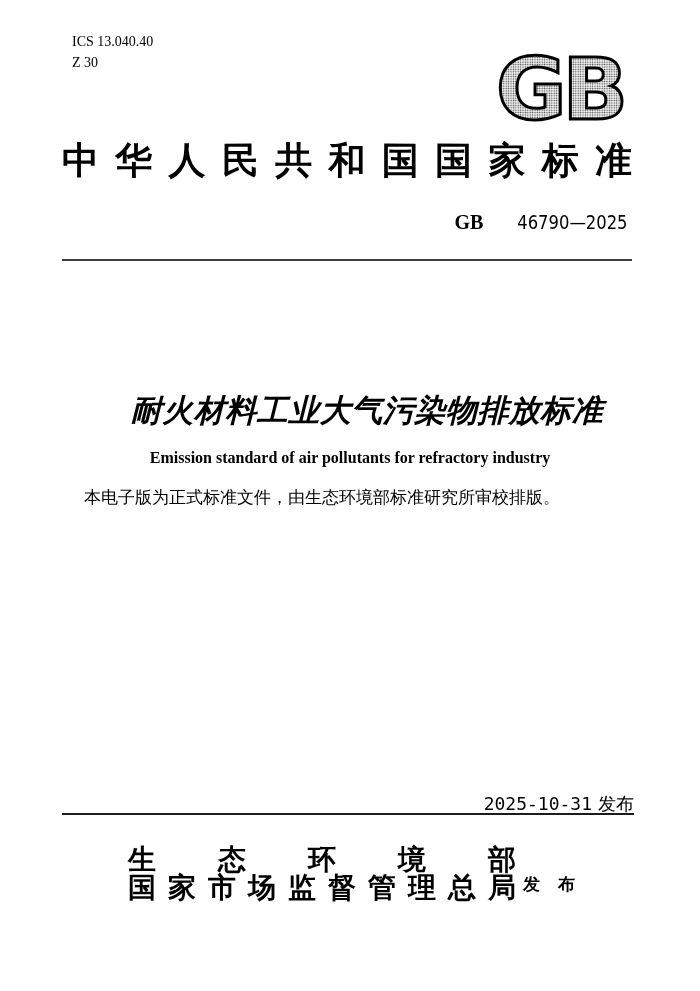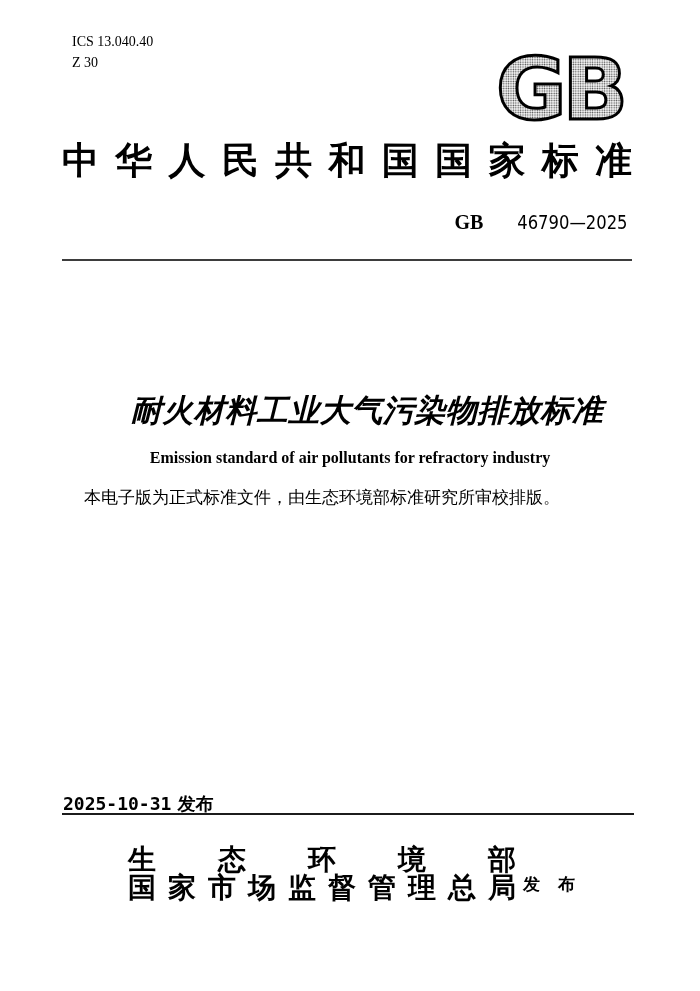--- a/index.html
+++ b/index.html
@@ -31,22 +31,22 @@
   .doc-title-zh { position:absolute; left:17px; top:390px; width:700px; text-align:center;
     font-size:31px; font-weight:bold; letter-spacing:0.5px;
     font-family:"DejaVu Sans","Liberation Sans",sans-serif;font-style:italic; }
   .doc-title-en { position:absolute; left:0; top:439px; width:700px; text-align:center;
     font-size:16px; font-weight:bold;
     font-family:"Liberation Serif","DejaVu Serif",serif;margin-top:10px; }
   .edition-note { position:absolute; left:0; top:486px; width:644px; text-align:center;
     font-size:17px; font-family:"DejaVu Sans","Liberation Sans",sans-serif; }
   
   .date-row { position:absolute; left:63px; top:792px; width:571px; height:20px;
-    display:flex; justify-content:space-between; font-size:18px; white-space:nowrap;
-    font-family:"DejaVu Sans","Liberation Sans",sans-serif;font-weight:bold; }
+    display:flex; justify-content:flex-end; font-size:18px; white-space:nowrap;
+    font-family:"DejaVu Sans","Liberation Sans",sans-serif; }
   .date-row .num { font-family:"DejaVu Sans Mono","Liberation Mono",monospace; }
   .date-row .lbl { margin-left:6px; }
   
   .issuers { position:absolute; left:128px; top:846px; width:388px;
     font-weight:bold; font-size:28px; line-height:28px;
     font-family:"Liberation Serif","DejaVu Serif",serif; }
   .issuer-line { display:flex; justify-content:space-between; height:28px; }
   .issue-action { position:absolute; left:523px; top:876px; width:52px;
     display:flex; justify-content:space-between;
     font-size:17px; font-weight:bold; line-height:17px;

